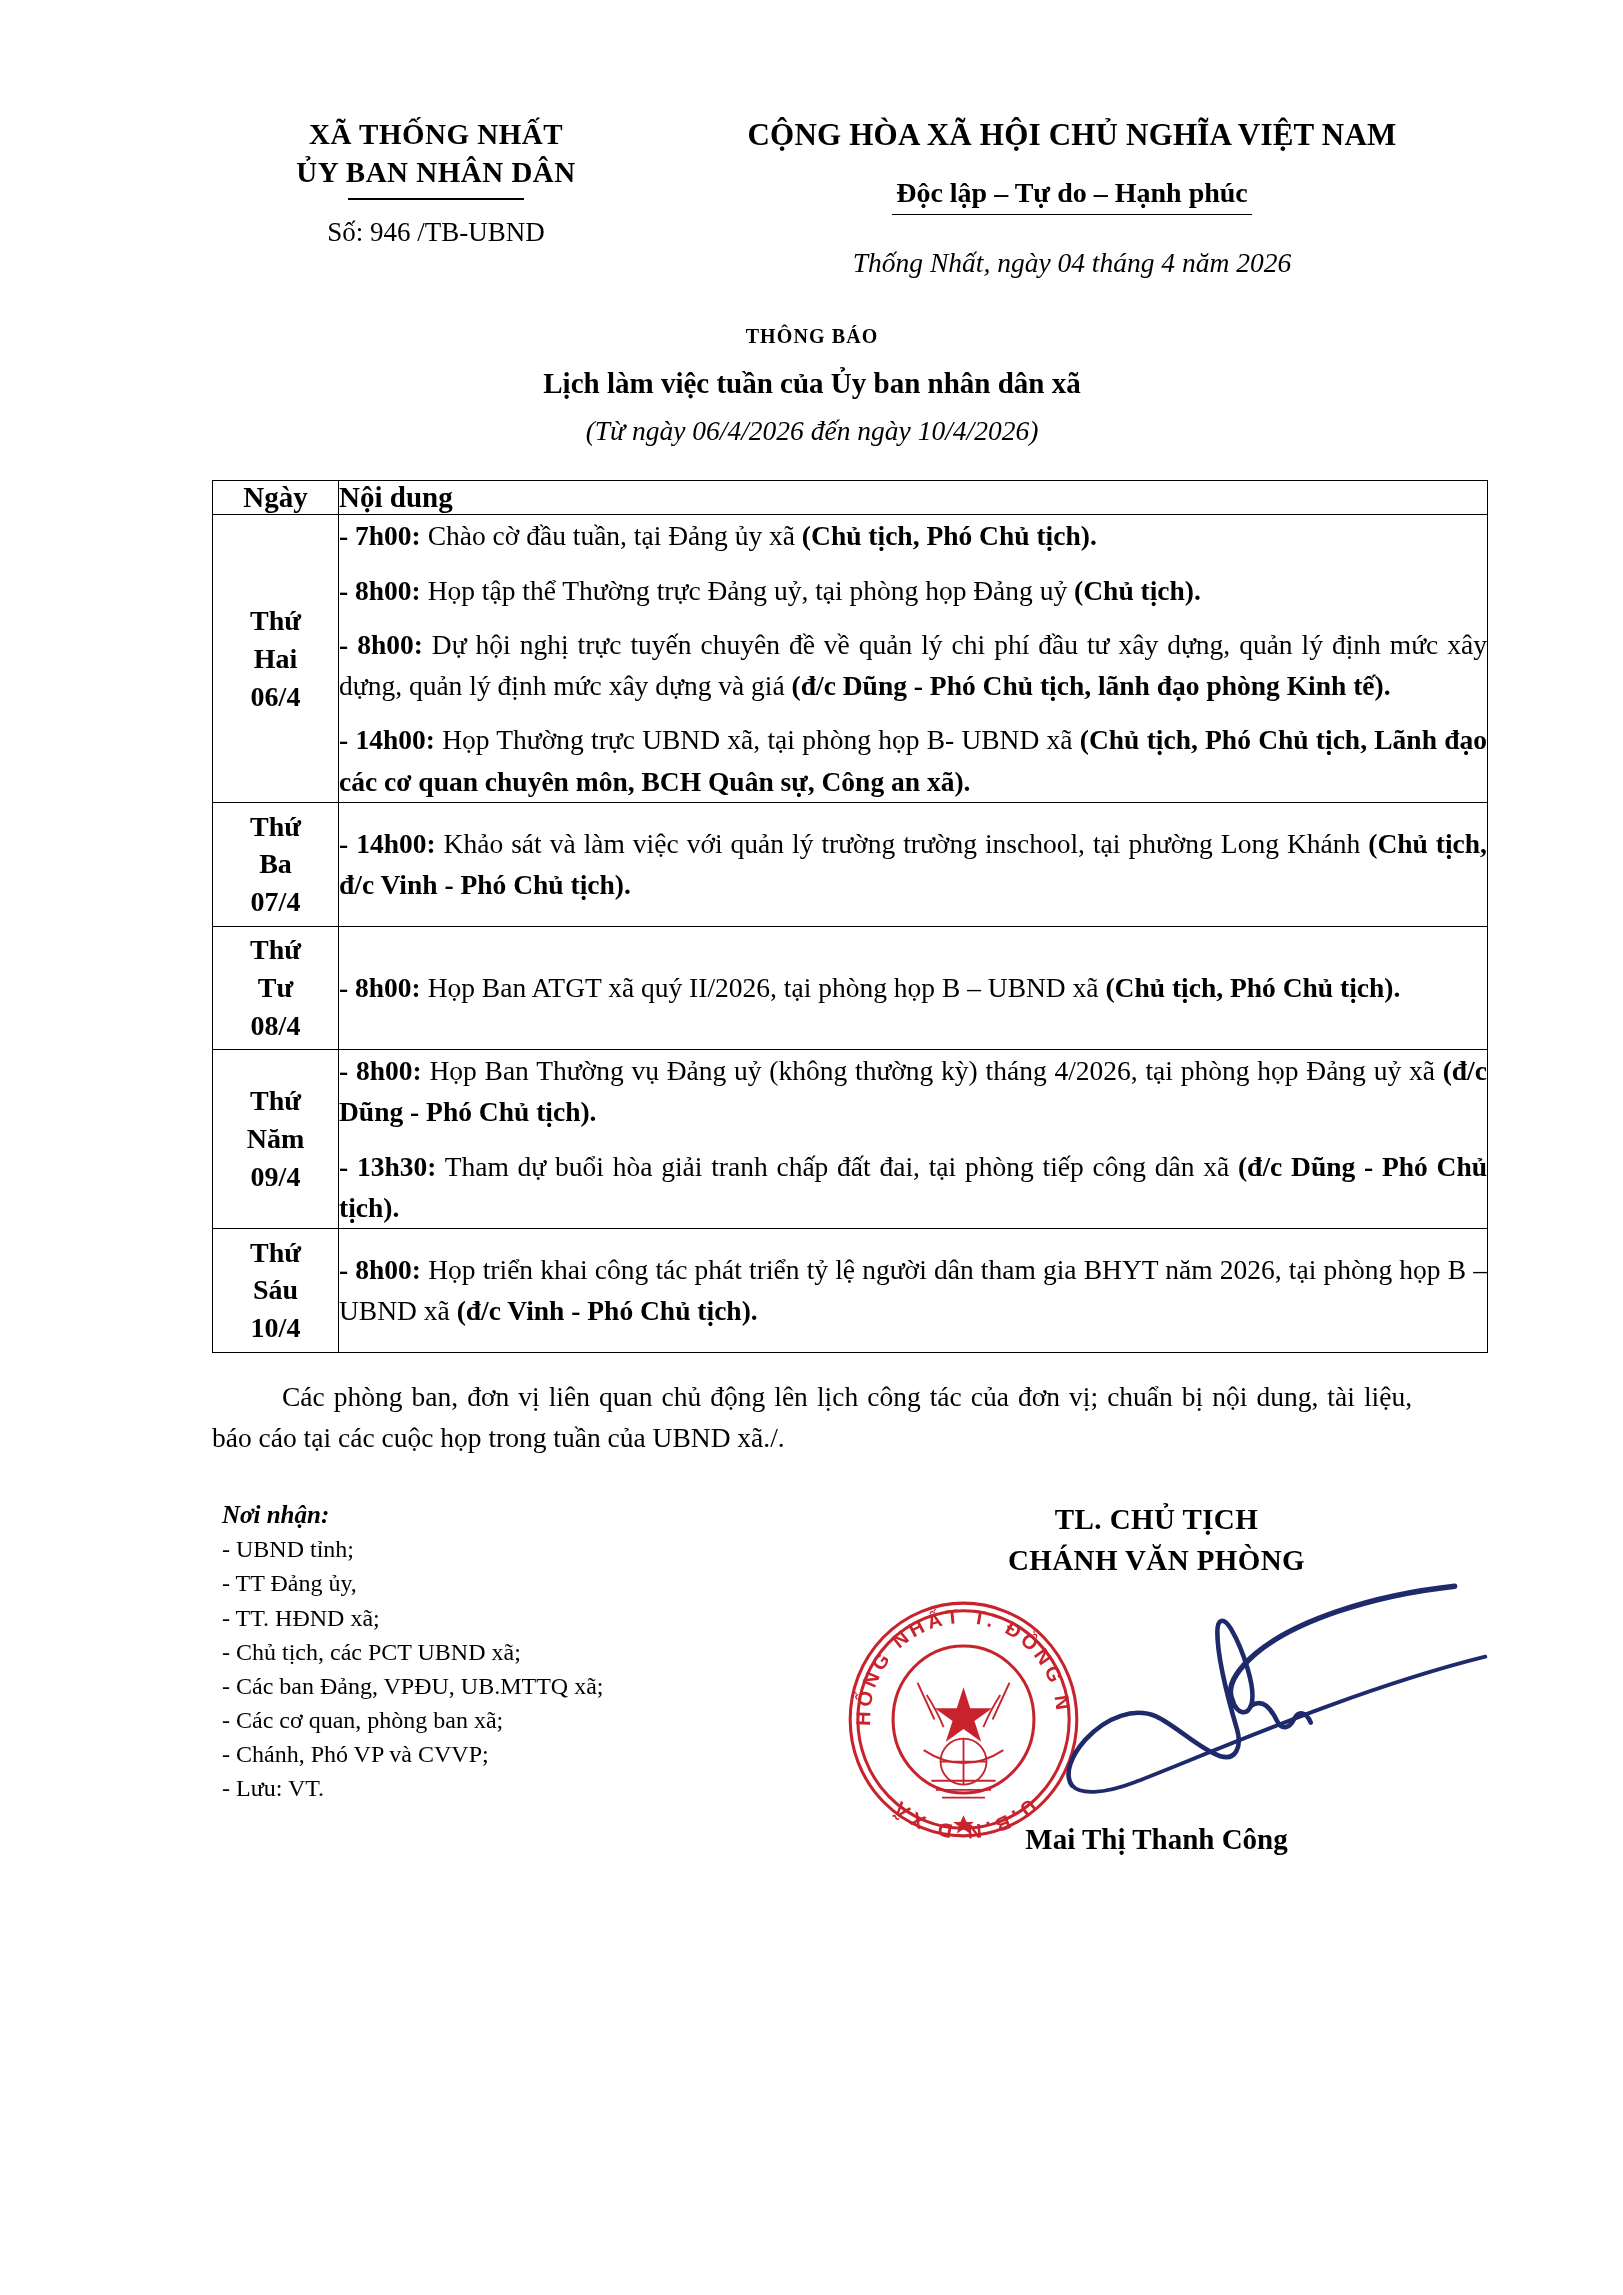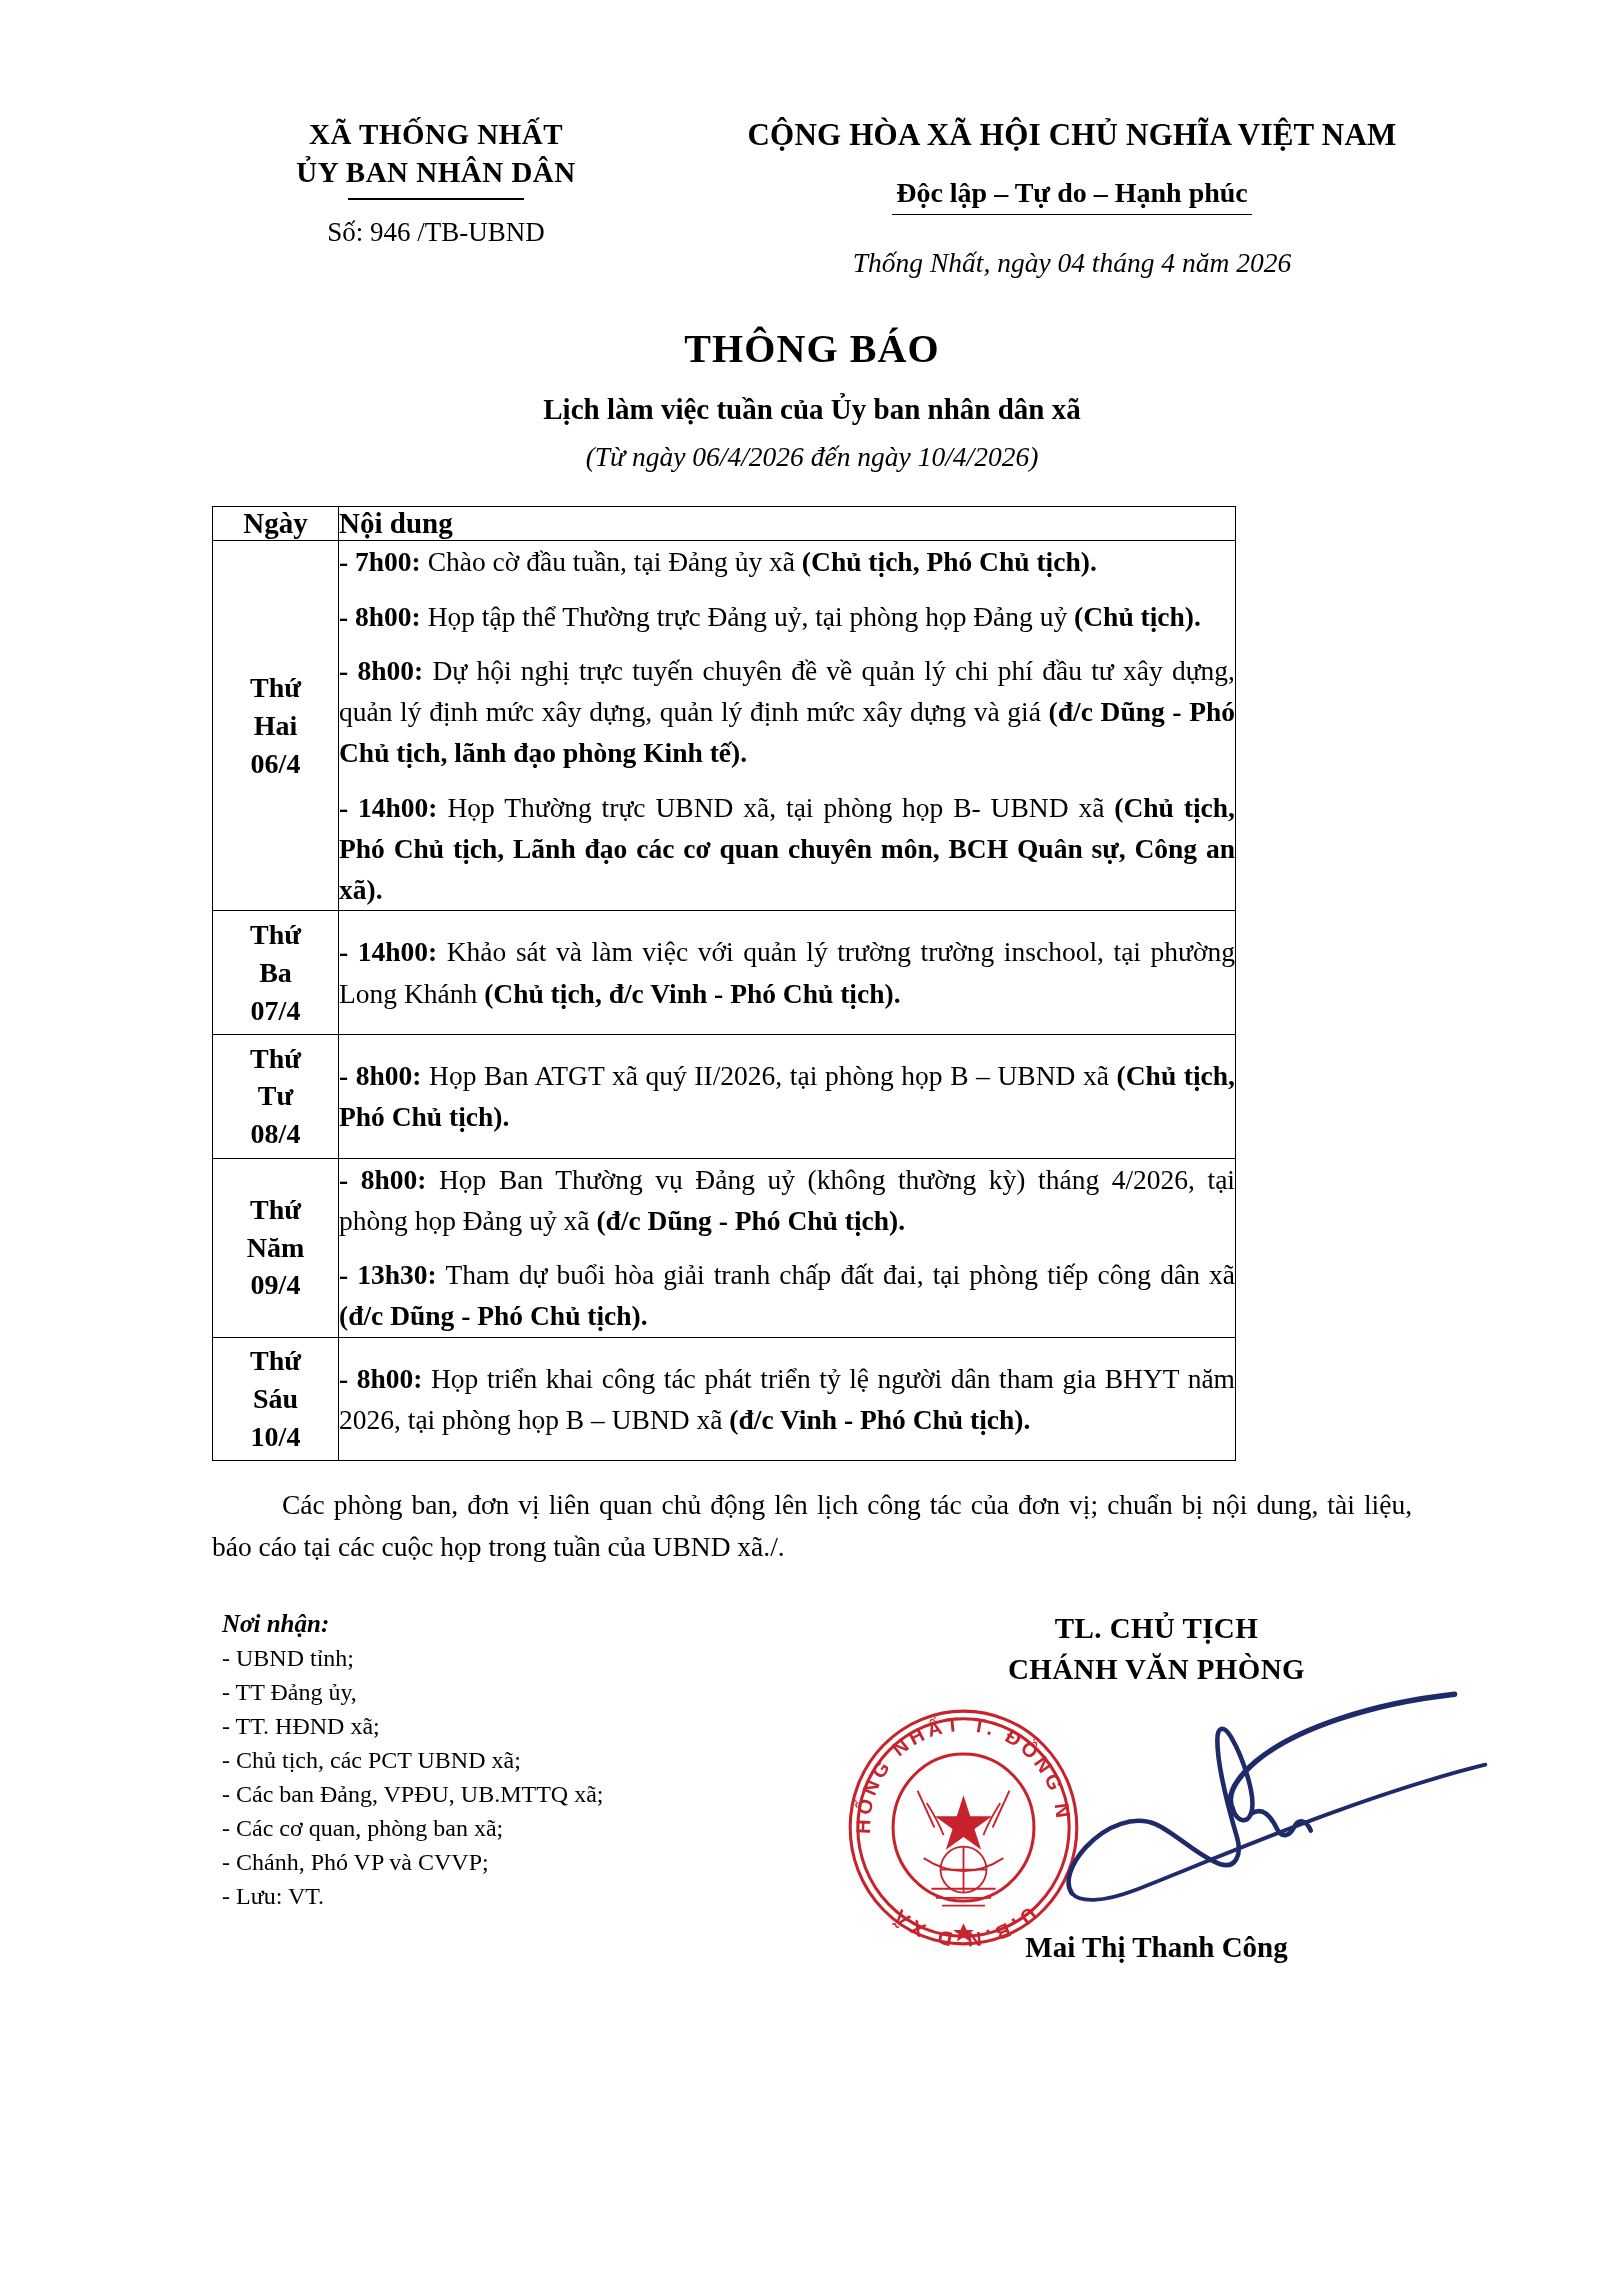--- a/index.html
+++ b/index.html
@@ -80,42 +80,42 @@
     margin-top: 32px;
     white-space: nowrap;
   }
 
   
   .title-block {
     text-align: center;
     margin-top: 44px;
   }
   .t-thongbao {
-    font-size: 40px;
+    font-size: 20px;
     font-weight: bold;
     letter-spacing: 1.1px;
     line-height: 1.3;
   }
   .t-sub {
     font-size: 29px;
     font-weight: bold;
     margin-top: 16px;
     line-height: 1.3;
   }
   .t-range {
     font-size: 27.5px;
     font-style: italic;
     margin-top: 10px;
     line-height: 1.3;
   }
 
   
   .sched-wrap {
     margin: 32px 0 0 212px;
-    width: 1024px;
+    width: 1276px;
   }
   table.sched {
     width: 100%;
     border-collapse: collapse;
     table-layout: fixed;
   }
   table.sched td, table.sched th {
     border: 1.9px solid #000;
     vertical-align: middle;
     padding: 0;

